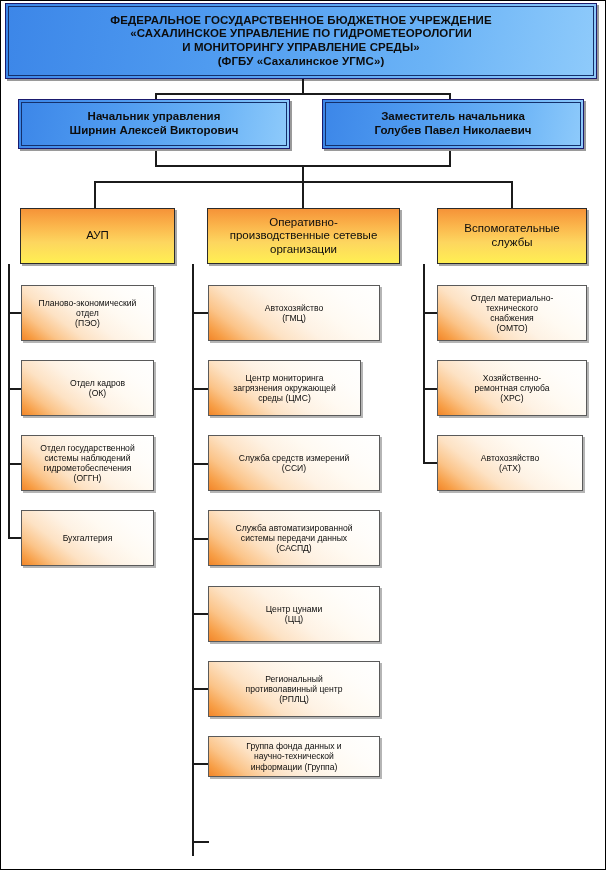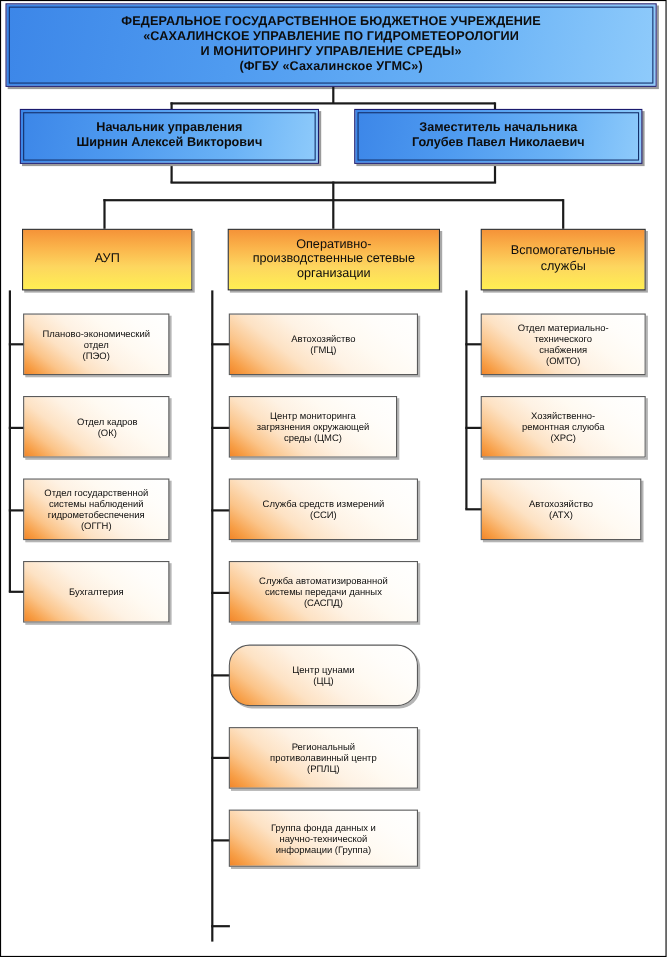--- a/index.html
+++ b/index.html
@@ -222,38 +222,38 @@
   <div class="line h" style="left:192px; top:538px; width:17px;"></div>
   <div class="box leaf" style="left:208px; top:510px; width:172px; height:56px;">
     <span class="lbl">
       <span>Служба автоматизированной</span><br>
       <span>системы передачи данных</span><br>
       <span>(САСПД)</span>
     </span>
   </div>
 
   <div class="line h" style="left:192px; top:613px; width:17px;"></div>
-  <div class="box leaf" style="left:208px; top:586px; width:172px; height:56px;border-radius:19px;">
+  <div class="box leaf" style="left:208px; top:586px; width:172px; height:56px;">
     <span class="lbl">
       <span>Центр цунами</span><br>
       <span>(ЦЦ)</span>
     </span>
   </div>
 
   <div class="line h" style="left:192px; top:688px; width:17px;"></div>
   <div class="box leaf" style="left:208px; top:661px; width:172px; height:56px;">
     <span class="lbl">
       <span>Региональный</span><br>
       <span>противолавинный центр</span><br>
       <span>(РПЛЦ)</span>
     </span>
   </div>
 
   <div class="line h" style="left:192px; top:763px; width:17px;"></div>
-  <div class="box leaf" style="left:208px; top:736px; width:172px; height:52px;justify-content:flex-end;">
+  <div class="box leaf" style="left:208px; top:736px; width:172px; height:41px;justify-content:flex-end;">
     <span class="lbl">
       <span>Группа фонда данных и</span><br>
       <span>научно-технической</span><br>
       <span>информации (Группа)</span>
     </span>
   </div>
 
   <div class="line h" style="left:192px; top:841px; width:17px;"></div>
 
   <div class="line v" style="left:423px; top:264px; height:199px;"></div>

